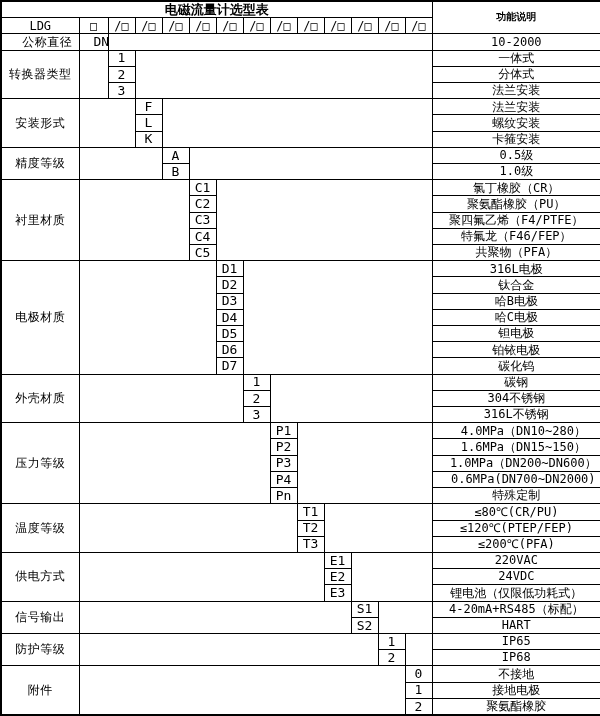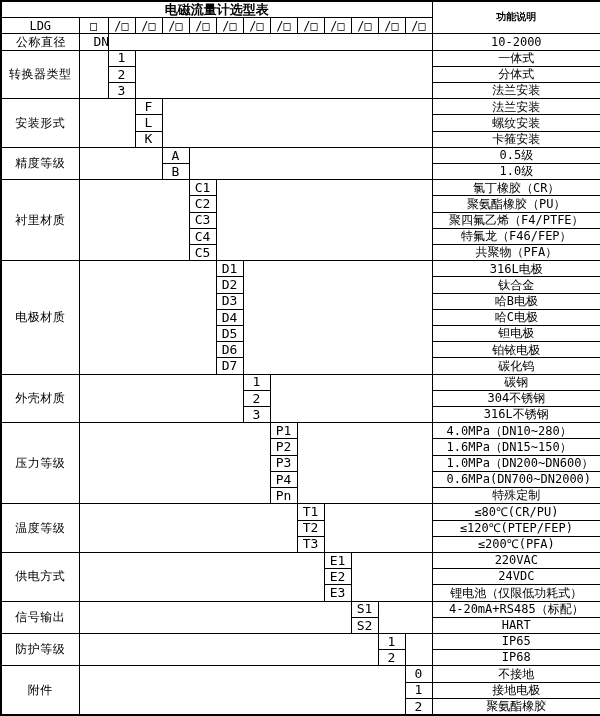--- a/index.html
+++ b/index.html
@@ -18,21 +18,21 @@
     text-align:center;vertical-align:middle;
     white-space:nowrap;overflow:hidden;
     line-height:1.05;height:15px;
   }
   #sel-table td.title-cell{font-weight:700;font-size:13px;margin-left:28px;}
   #sel-table td.fn-header{font-weight:700;font-size:10px;}
   #sel-table td.model-cell{font-size:12px;margin-top:35px;}
   #sel-table td.label-cell{font-size:12px;letter-spacing:0.5px;}
   #sel-table td.code-cell{font-size:13px;}
   #sel-table td.desc-cell{font-size:12px;margin-left:18px;}
-  #sel-table td.align-left{text-align:left;padding-left:14px;}
+  #sel-table td.align-left{text-align:center;padding-left:14px;}
   #sel-table td.filler-cell{background:#fff;}
 </style>
 </head>
 <body>
 
 <table id="sel-table">
   <colgroup>
     <col style="width:78px">
       <col style="width:29px">
     <col style="width:27px">

